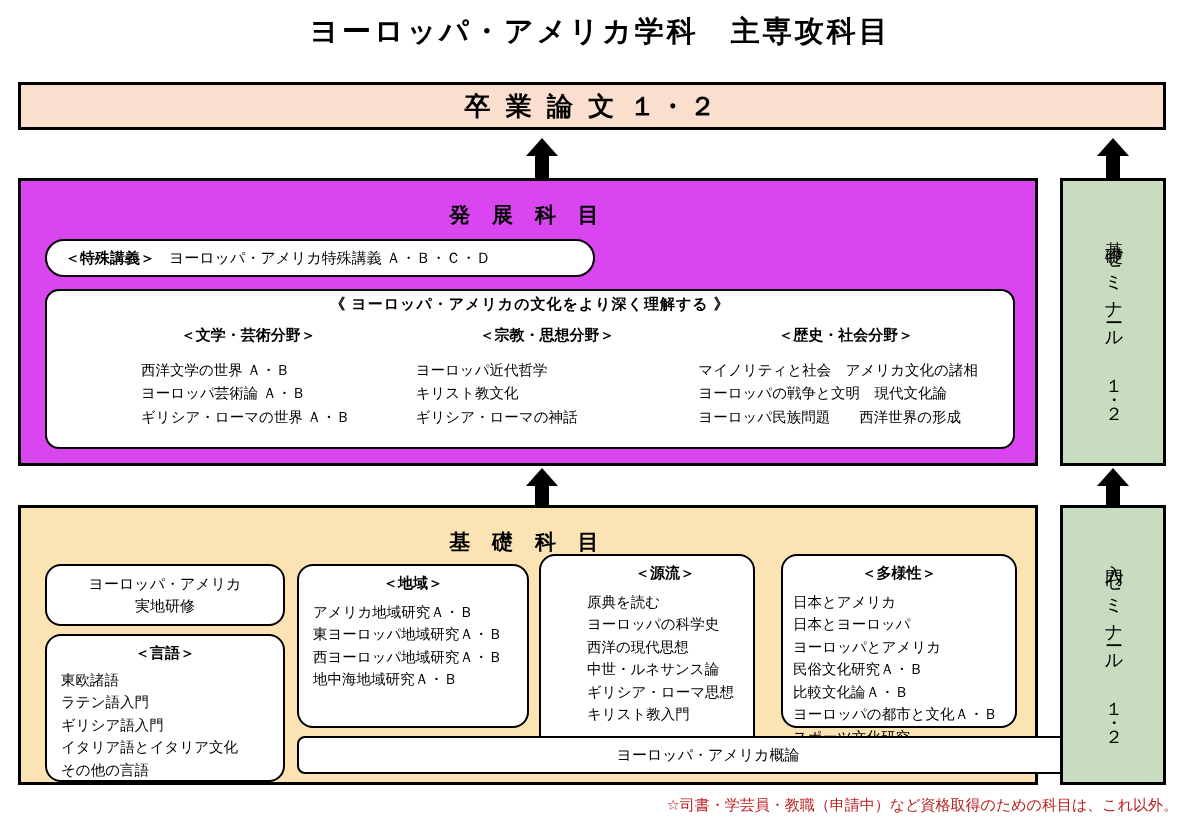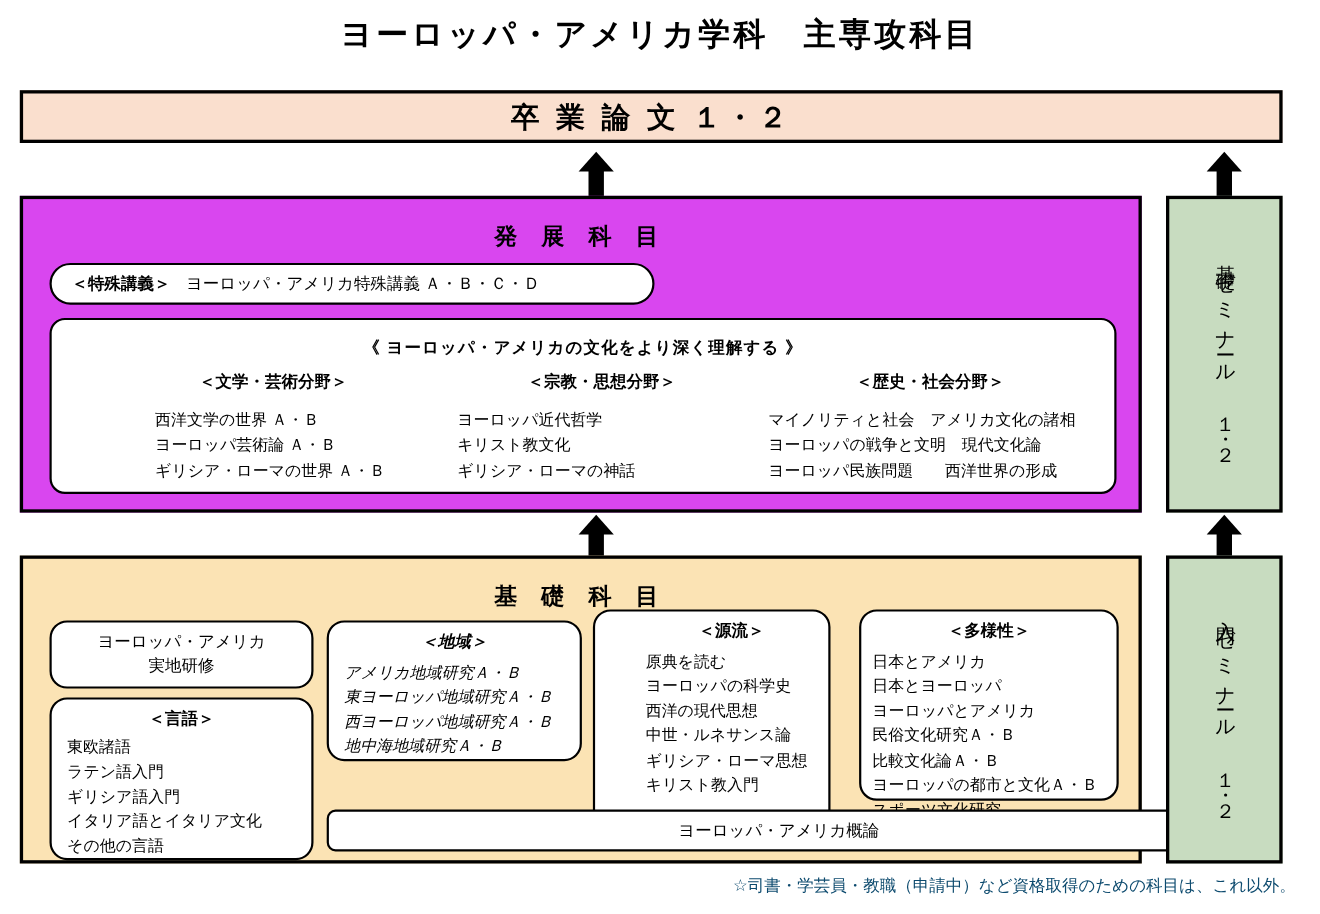--- a/index.html
+++ b/index.html
@@ -123,21 +123,21 @@
     left: 24px;
     top: 108px;
     width: 970px;
     height: 160px;
     border-radius: 14px;
   }
   #understand-card .caption {
     text-align: center;
     font-size: 15px;
     font-weight: bold;
-    margin-top: 16px;
+    margin-top: 4px;
     letter-spacing: 1px;
   }
   .field-cols {
     display: flex;
     margin-top: 12px;
     padding: 0 18px;
     margin-left: 34px;
   }
   .field-col { flex: 1; }
   .field-col h4 {
@@ -190,22 +190,21 @@
   .sub-card h4 {
     margin: 8px 0 8px 0;
     text-align: center;
     font-size: 15px;
     font-weight: bold;
   }
   #region-card {
     left: 276px;
     top: 56px;
     width: 232px;
-    height: 128px;
-    font-style: italic;
+    height: 164px;
   }
   #origin-card {
     left: 518px;
     top: 46px;
     width: 216px;
     height: 202px;
     padding-left: 36px;
   }
   #diversity-card {
     left: 760px;
@@ -245,21 +244,21 @@
     letter-spacing: 5px;
     line-height: 1.1;
     font-weight: normal;
   }
 
   .footnote {
     position: absolute;
     right: 22px;
     top: 796px;
     font-size: 15px;
-    color: #0c4a6e;
+    color: #b91c1c;
   }
 </style>
 </head>
 <body>
 
 <div class="page-title">ヨーロッパ・アメリカ学科　主専攻科目</div>
 
 <div class="thesis-box">
   <span>卒 業 論 文 １・２</span>
 </div>

